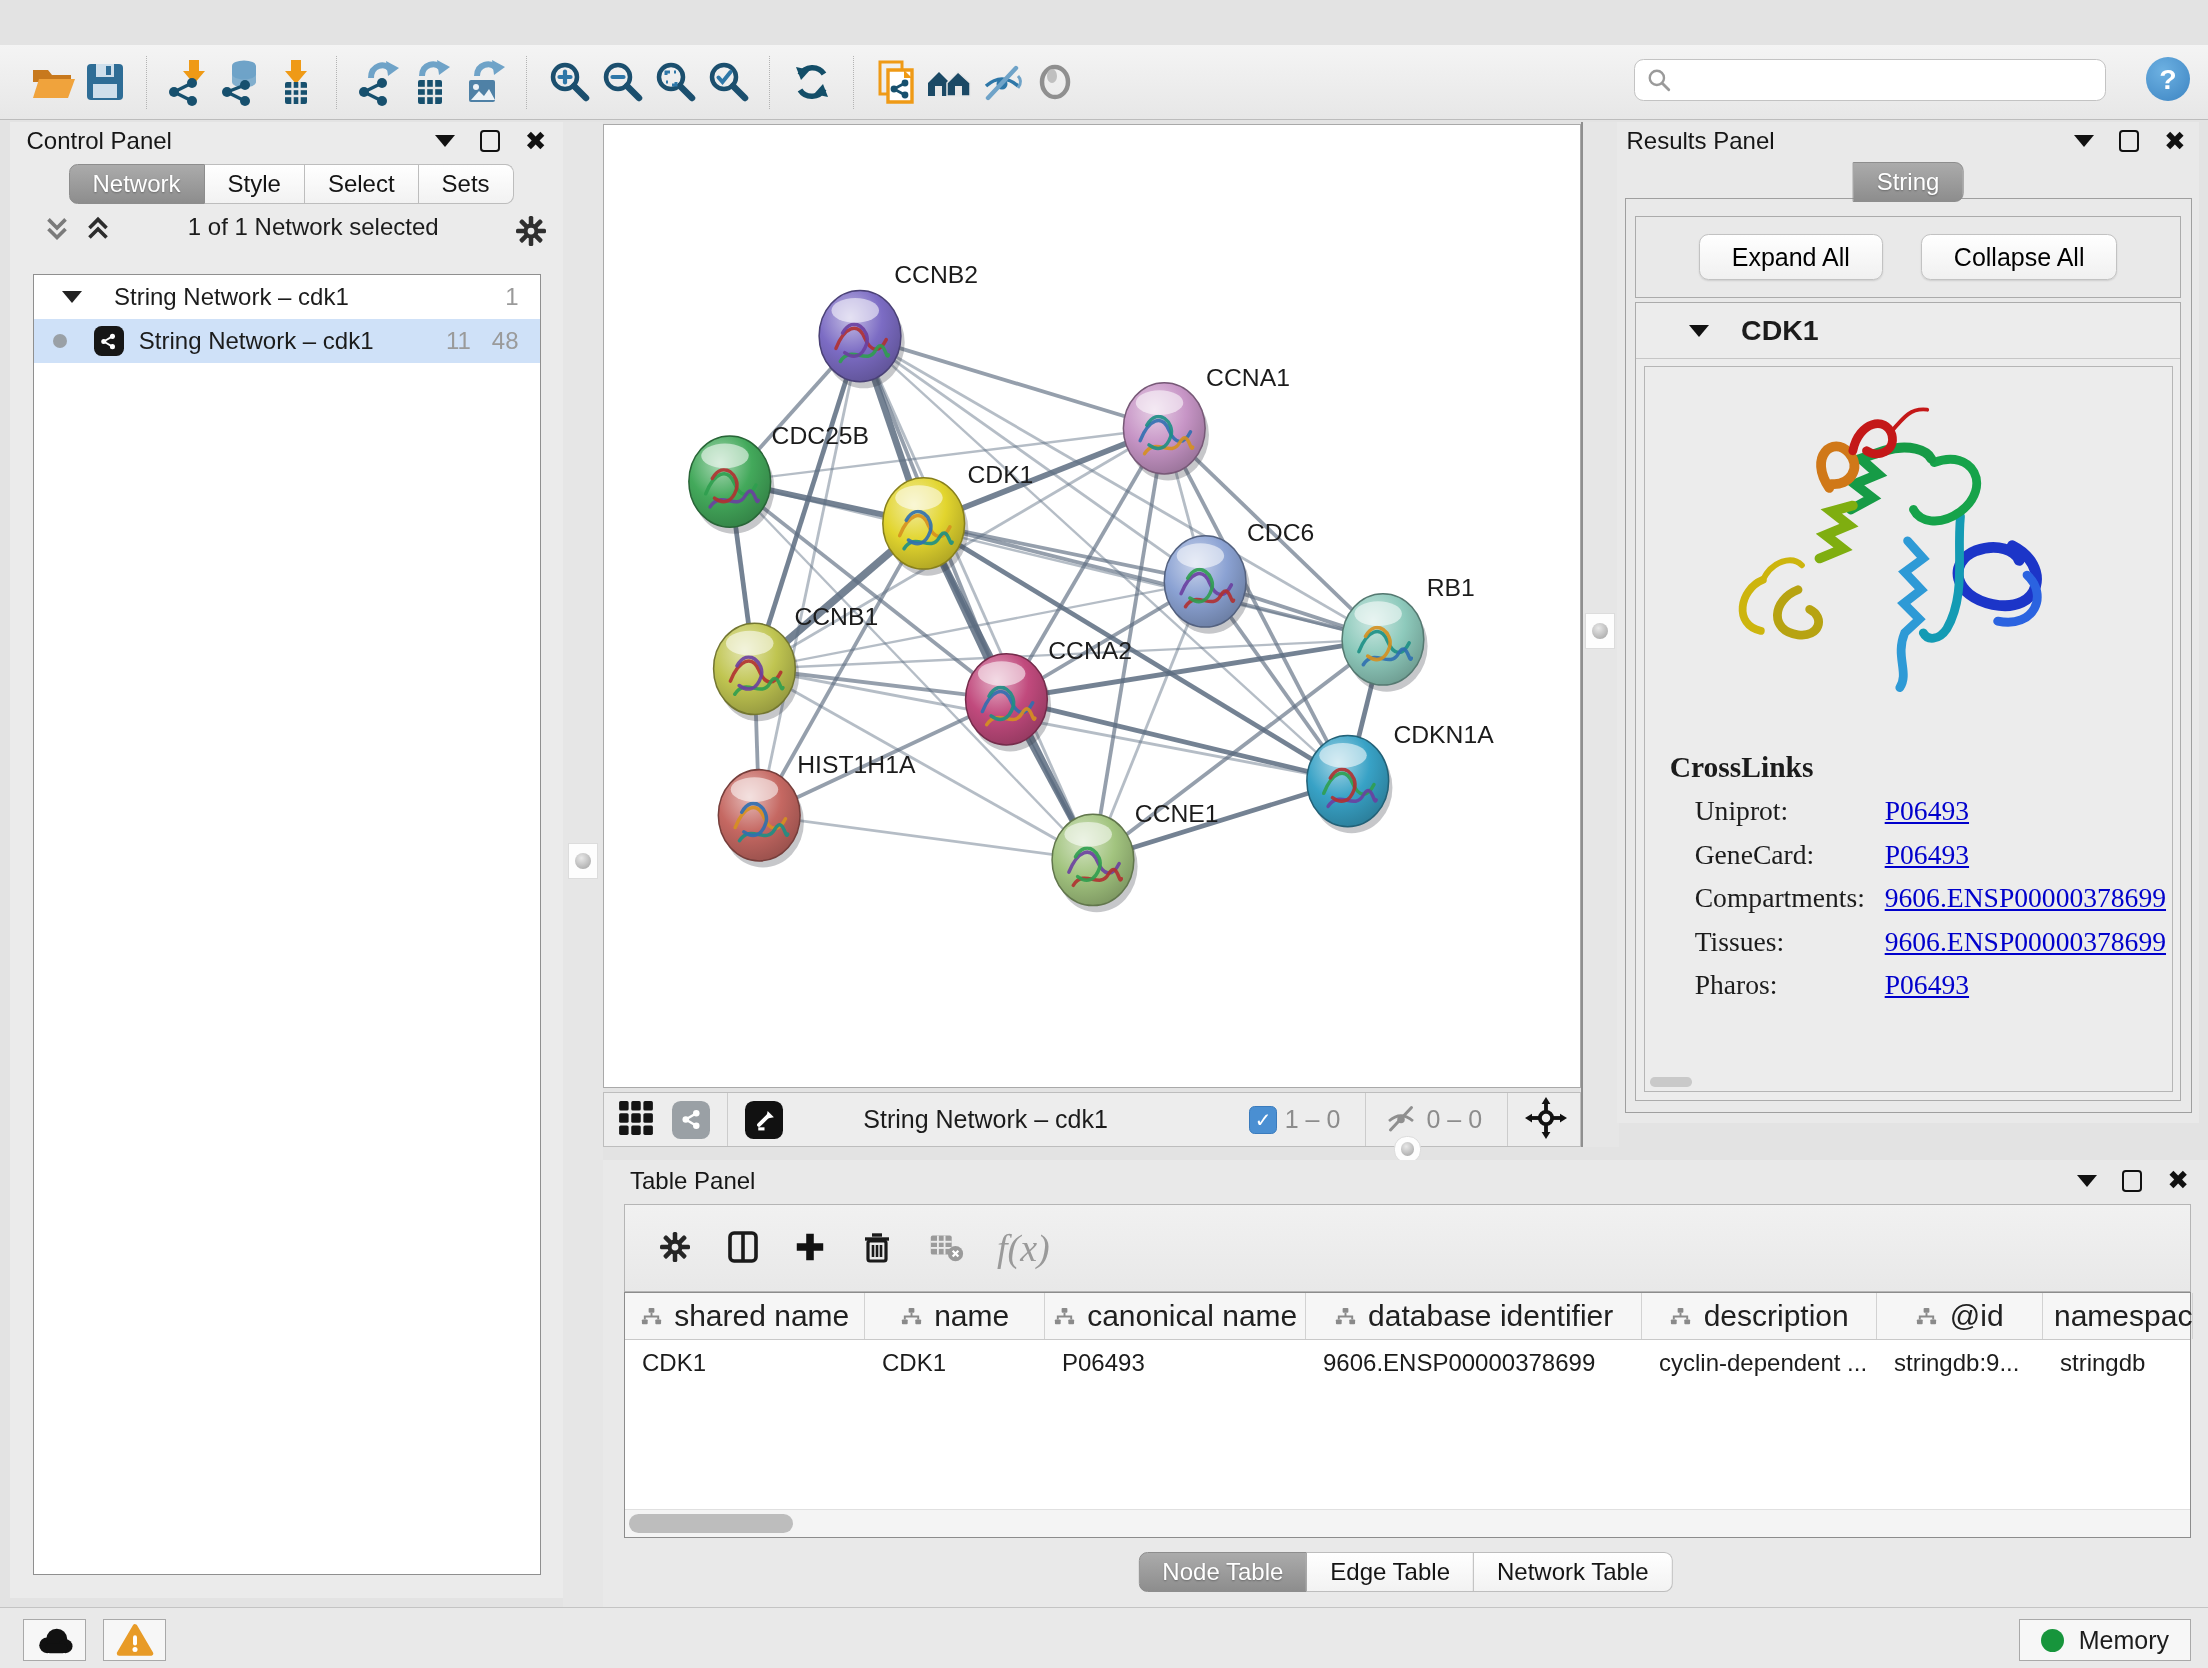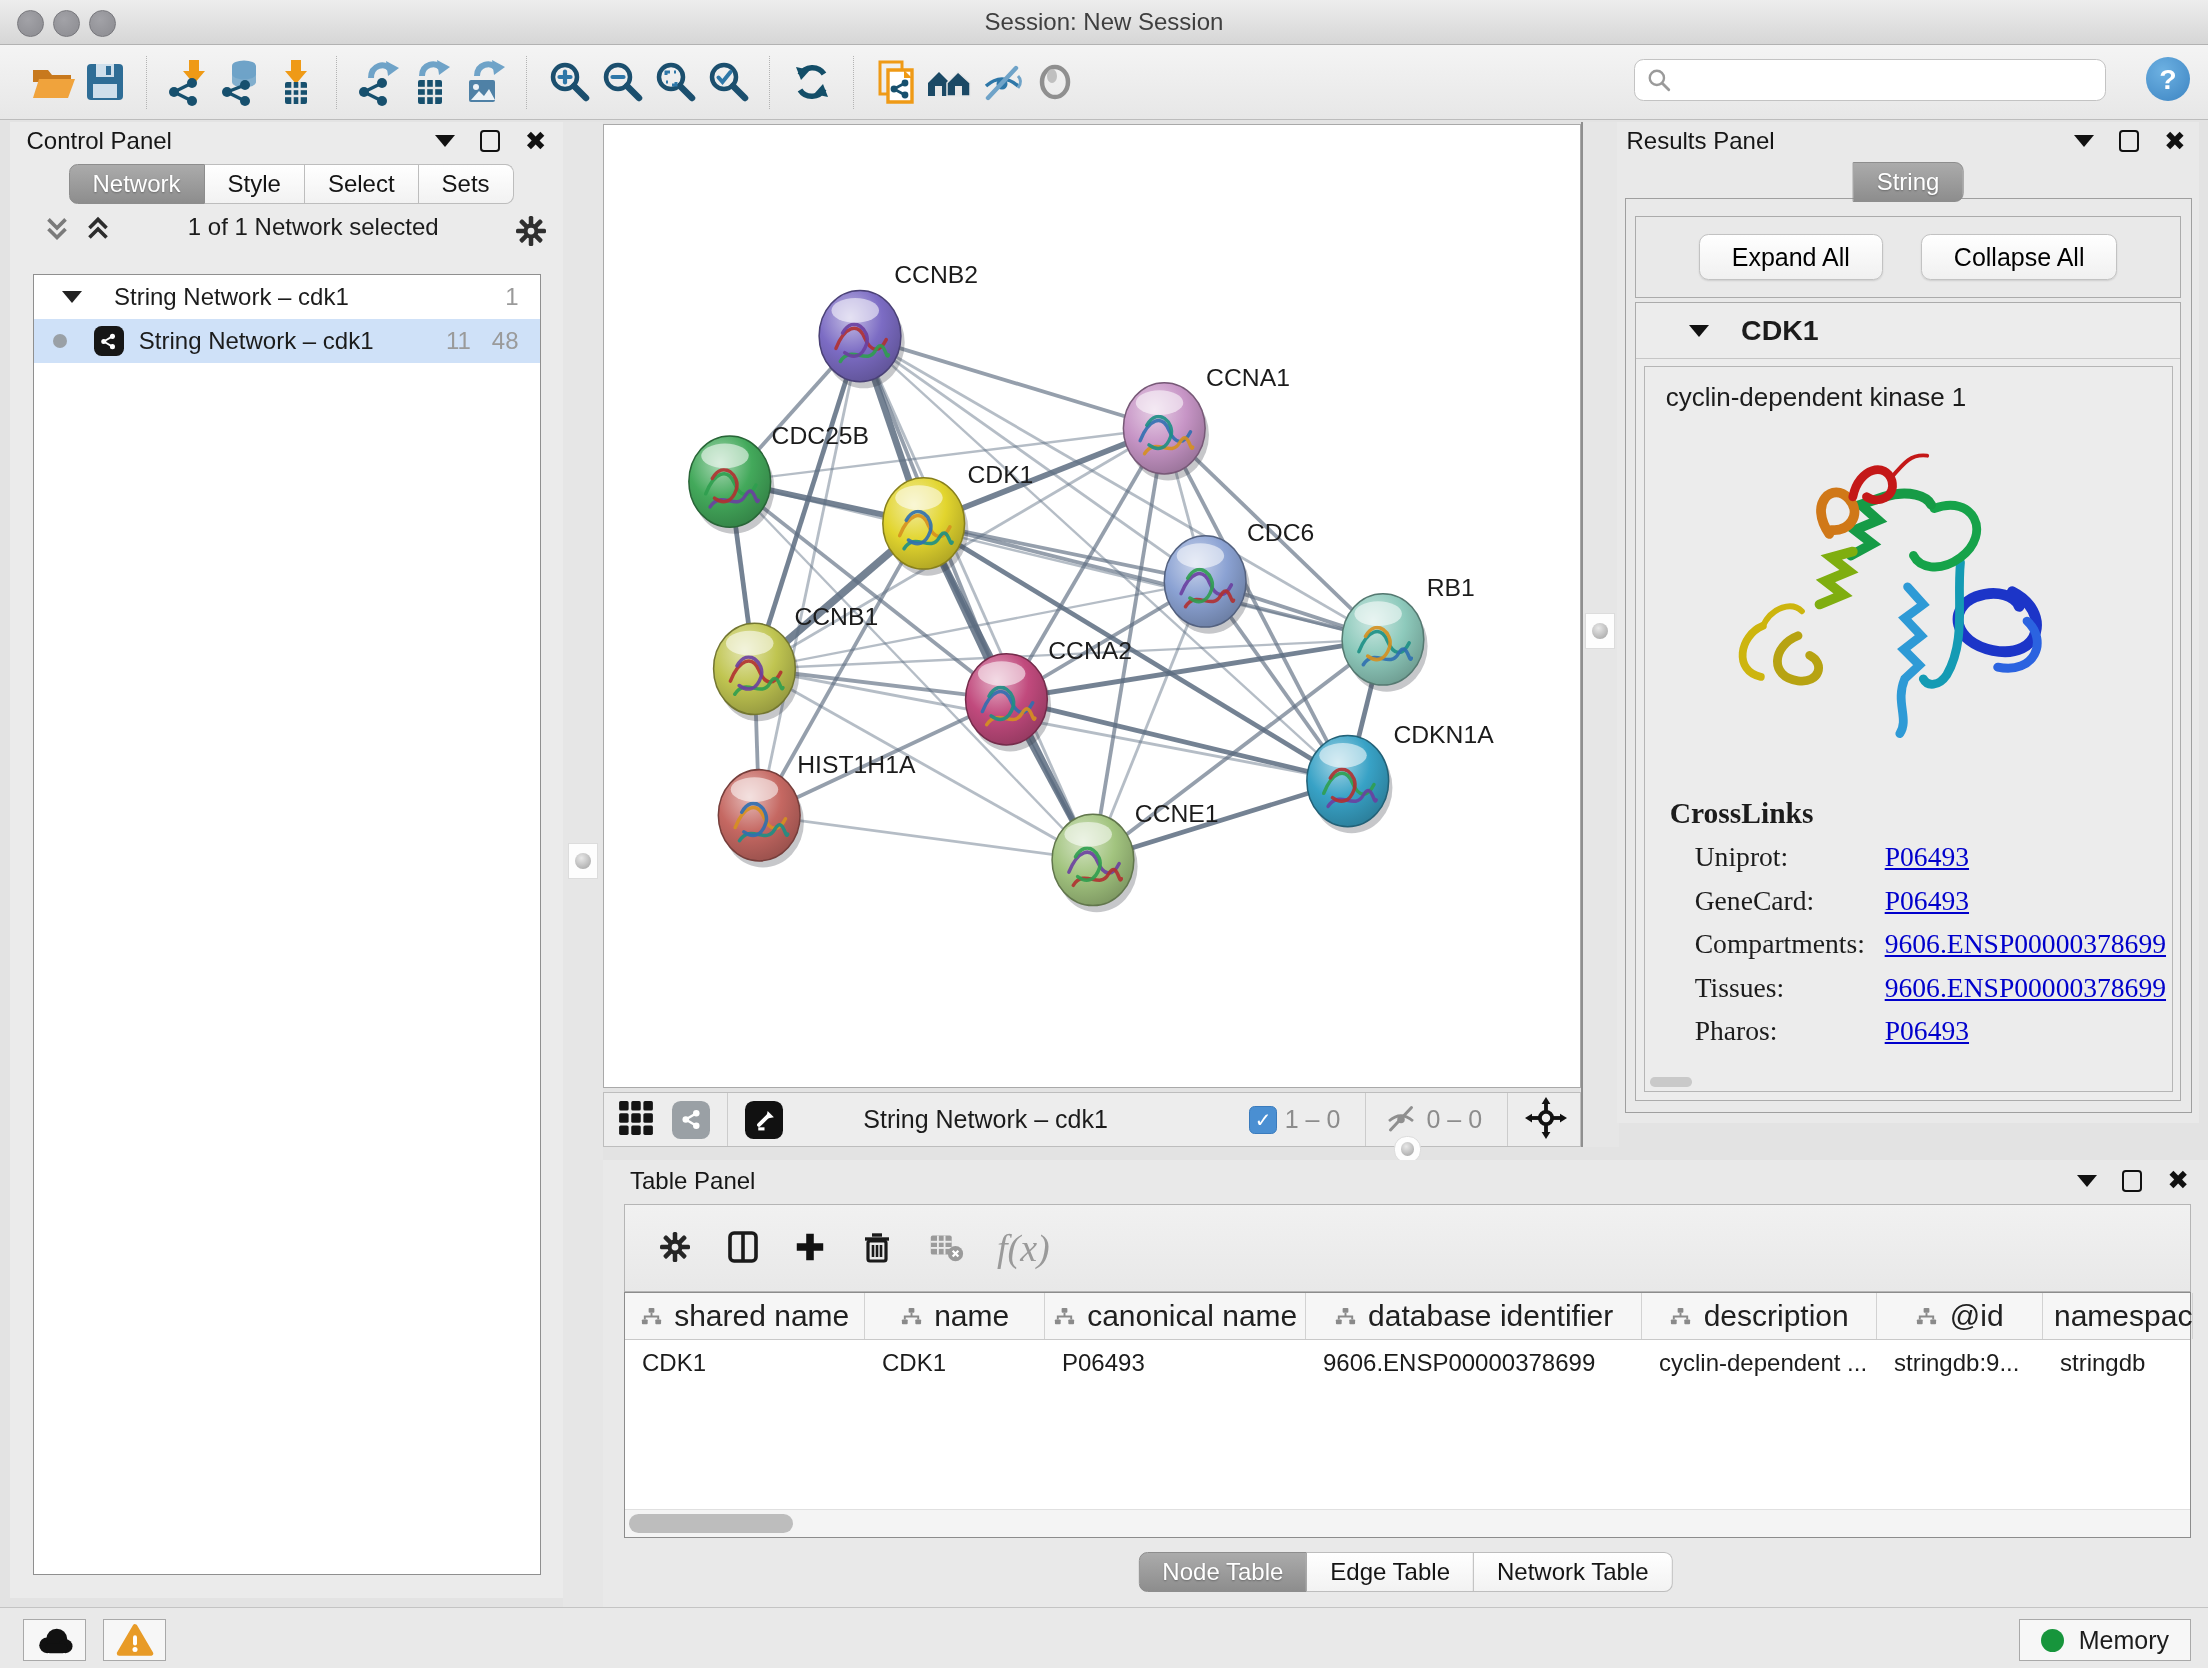--- a/index.html
+++ b/index.html
@@ -117,26 +117,20 @@
     display:flex;align-items:center;justify-content:center;box-sizing:border-box;}
   #memory-btn{position:absolute;right:17px;top:11.4px;height:42px;background:#f7f7f7;border:1.9px solid #a9a9a9;
     display:flex;align-items:center;gap:15px;padding:0 21px;font-size:25px;box-sizing:border-box;}
   #memory-dot{width:23px;height:23px;border-radius:50%;background:#17953c;}
 </style>
 </head>
 <body>
 
 <div id="app">
 
-  <div id="titlebar">
-    <span class="traffic" style="left:17px"></span>
-    <span class="traffic" style="left:53px"></span>
-    <span class="traffic" style="left:89px"></span>
-    <div class="title">Session: New Session</div>
-  </div>
 
   <div id="toolbar">
     <span class="tbtn">
       <svg width="48" height="48" viewBox="0 0 48 48">
           <path d="M5 12h15l4 5h19v7H5z" fill="#c8791d"></path>
           <path d="M5 40l6-19h36l-7 19z" fill="#f0a33c"></path>
         </svg>
     </span>
     <span class="tbtn">
       <svg width="48" height="48" viewBox="0 0 48 48">
@@ -730,21 +724,20 @@
       <div id="rp-buttons">
         <button class="rp-btn">Expand All</button>
         <button class="rp-btn">Collapse All</button>
       </div>
       <div id="rp-section">
         <div id="rp-sec-head">
           <span class="pc-tri"></span>
           <span id="rp-sec-title">CDK1</span>
         </div>
         <div id="rp-content">
-          <div id="rp-desc">cyclin-dependent kinase 1</div>
           <div id="protein-wrap">
             <svg width="380" height="323" viewBox="0 0 380 330">
               <g fill="none" stroke-linecap="round">
                 <path d="M315 155 C355 175 345 225 295 215 C255 207 248 172 278 160 C300 152 318 160 322 170" stroke="#1c35c8" stroke-width="11"></path>
                 <path d="M330 185 C352 205 338 240 300 232" stroke="#2b63e0" stroke-width="9"></path>
                 <path d="M262 125 C258 165 268 205 248 240 C240 252 228 252 224 244" stroke="#149bb4" stroke-width="9"></path>
                 <path d="M208 150 L224 168 L205 182 L222 200 L204 214 L220 230 L205 244 C195 268 210 285 200 300" stroke="#2e9ad6" stroke-width="9"></path>
                 <path d="M235 70 C275 55 295 95 262 120 C240 136 220 130 214 118" stroke="#16a34a" stroke-width="9"></path>
                 <path d="M150 118 L172 106 L154 92 L178 82 L160 66 L184 58 C210 50 228 58 232 66" stroke="#169b46" stroke-width="10"></path>
                 <path d="M118 168 L142 158 L124 144 L148 134 L130 120 L152 114" stroke="#7fae10" stroke-width="10"></path>

